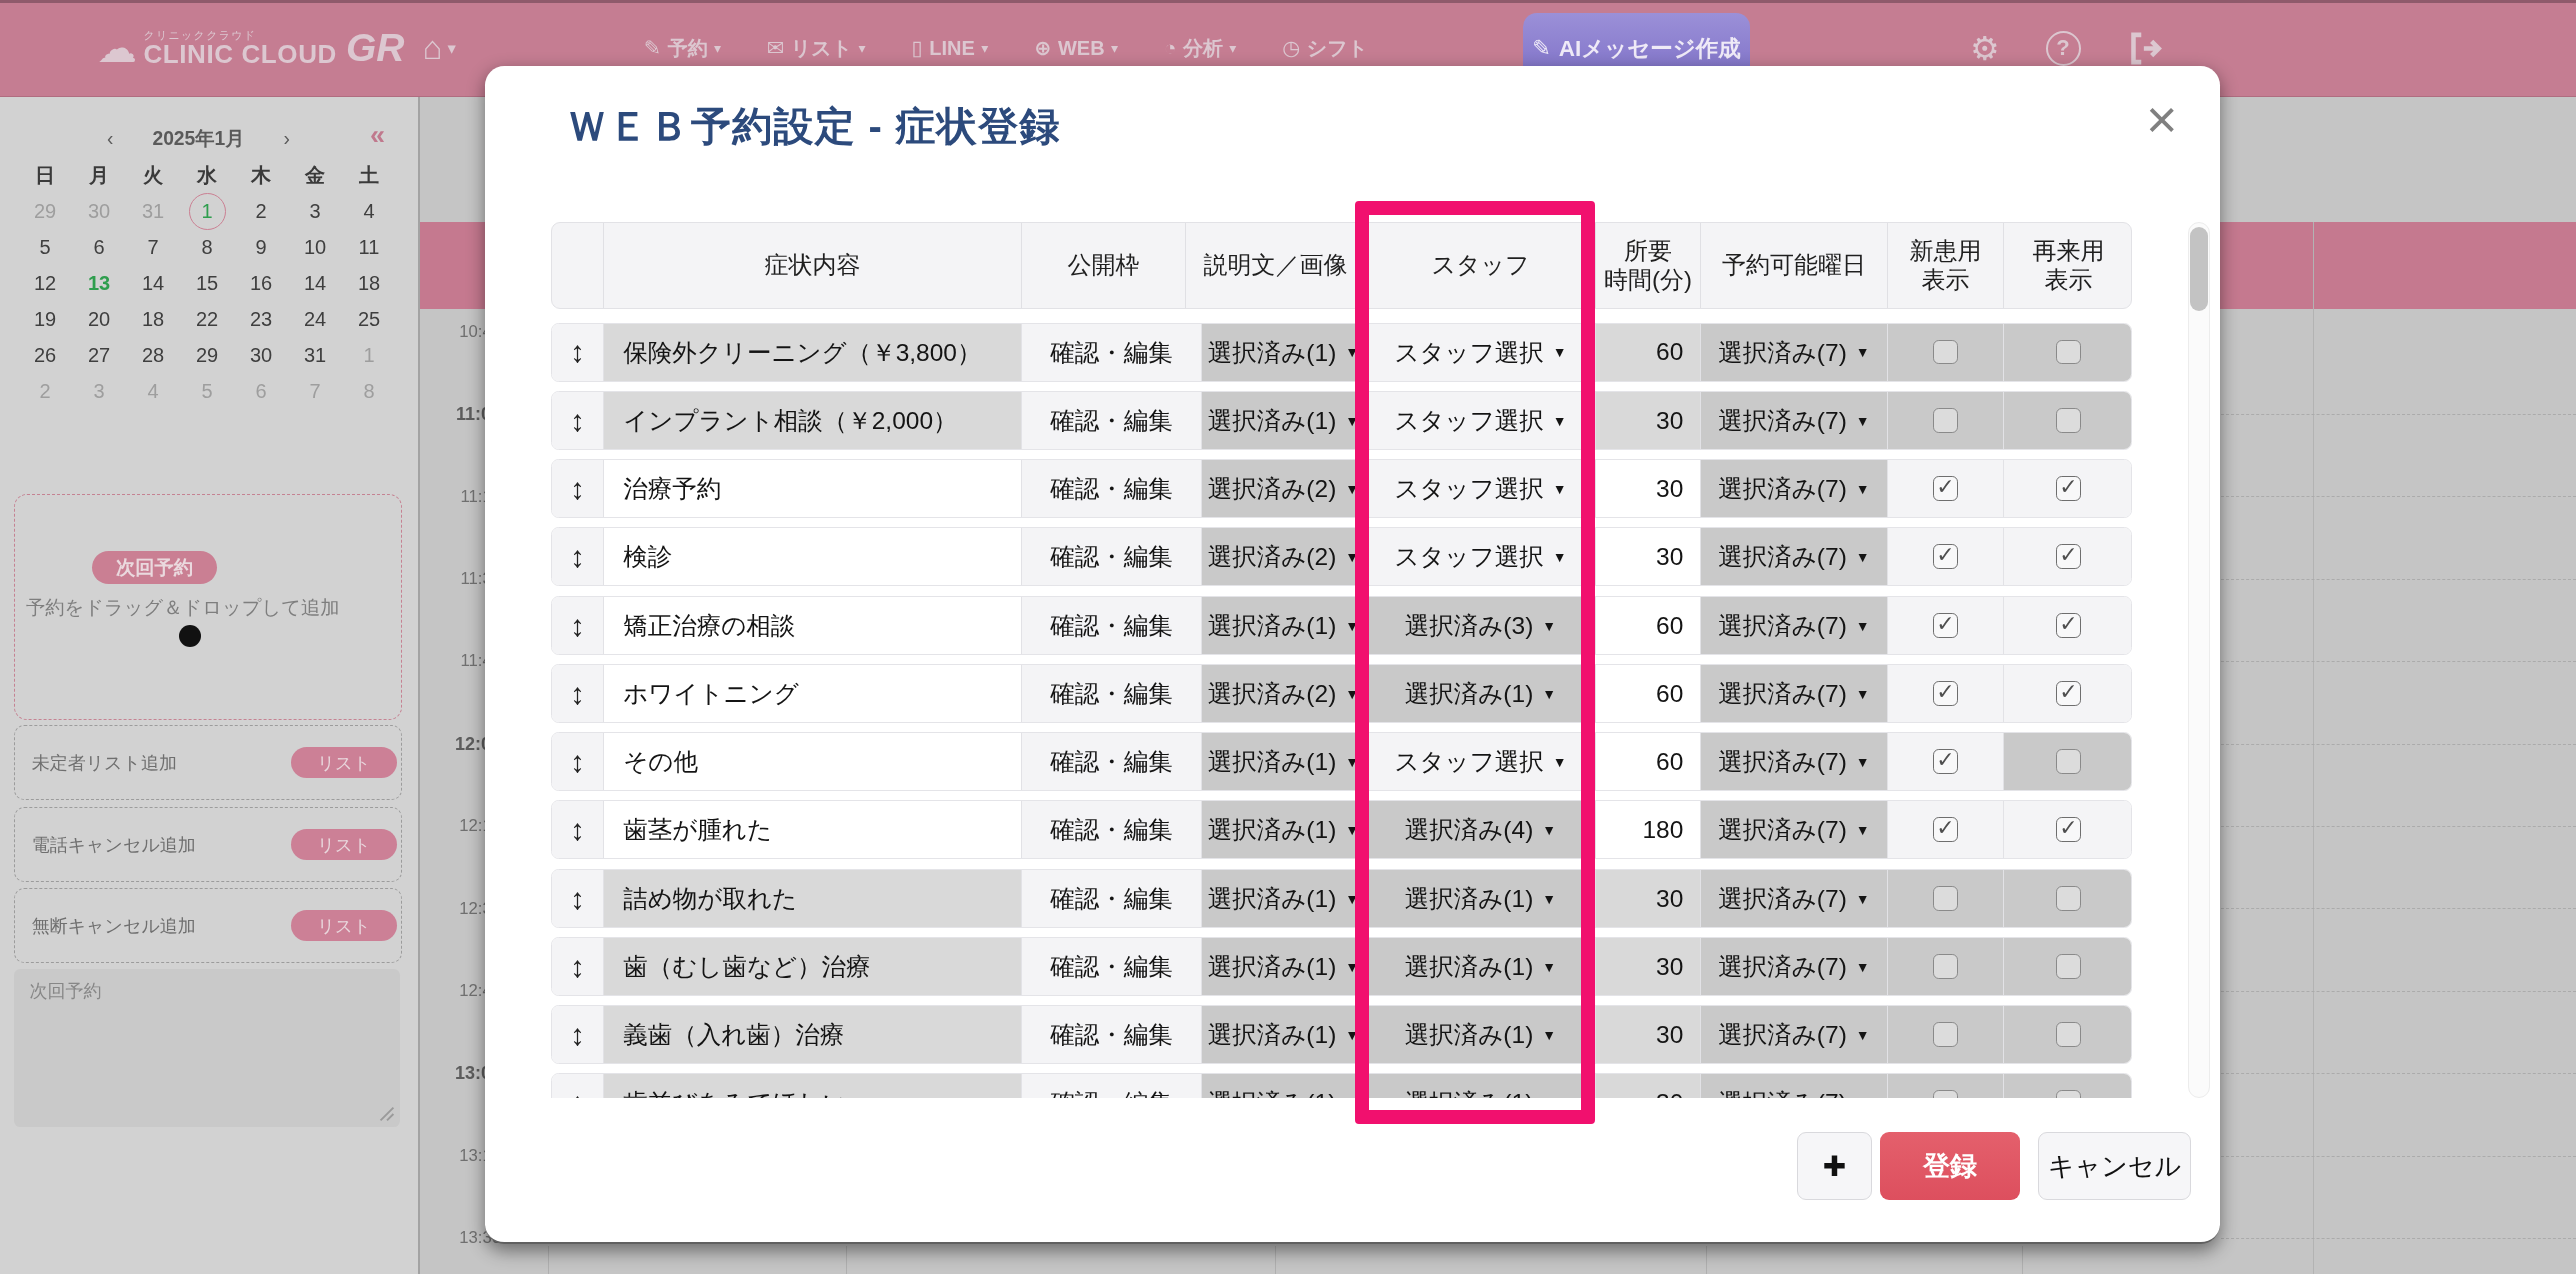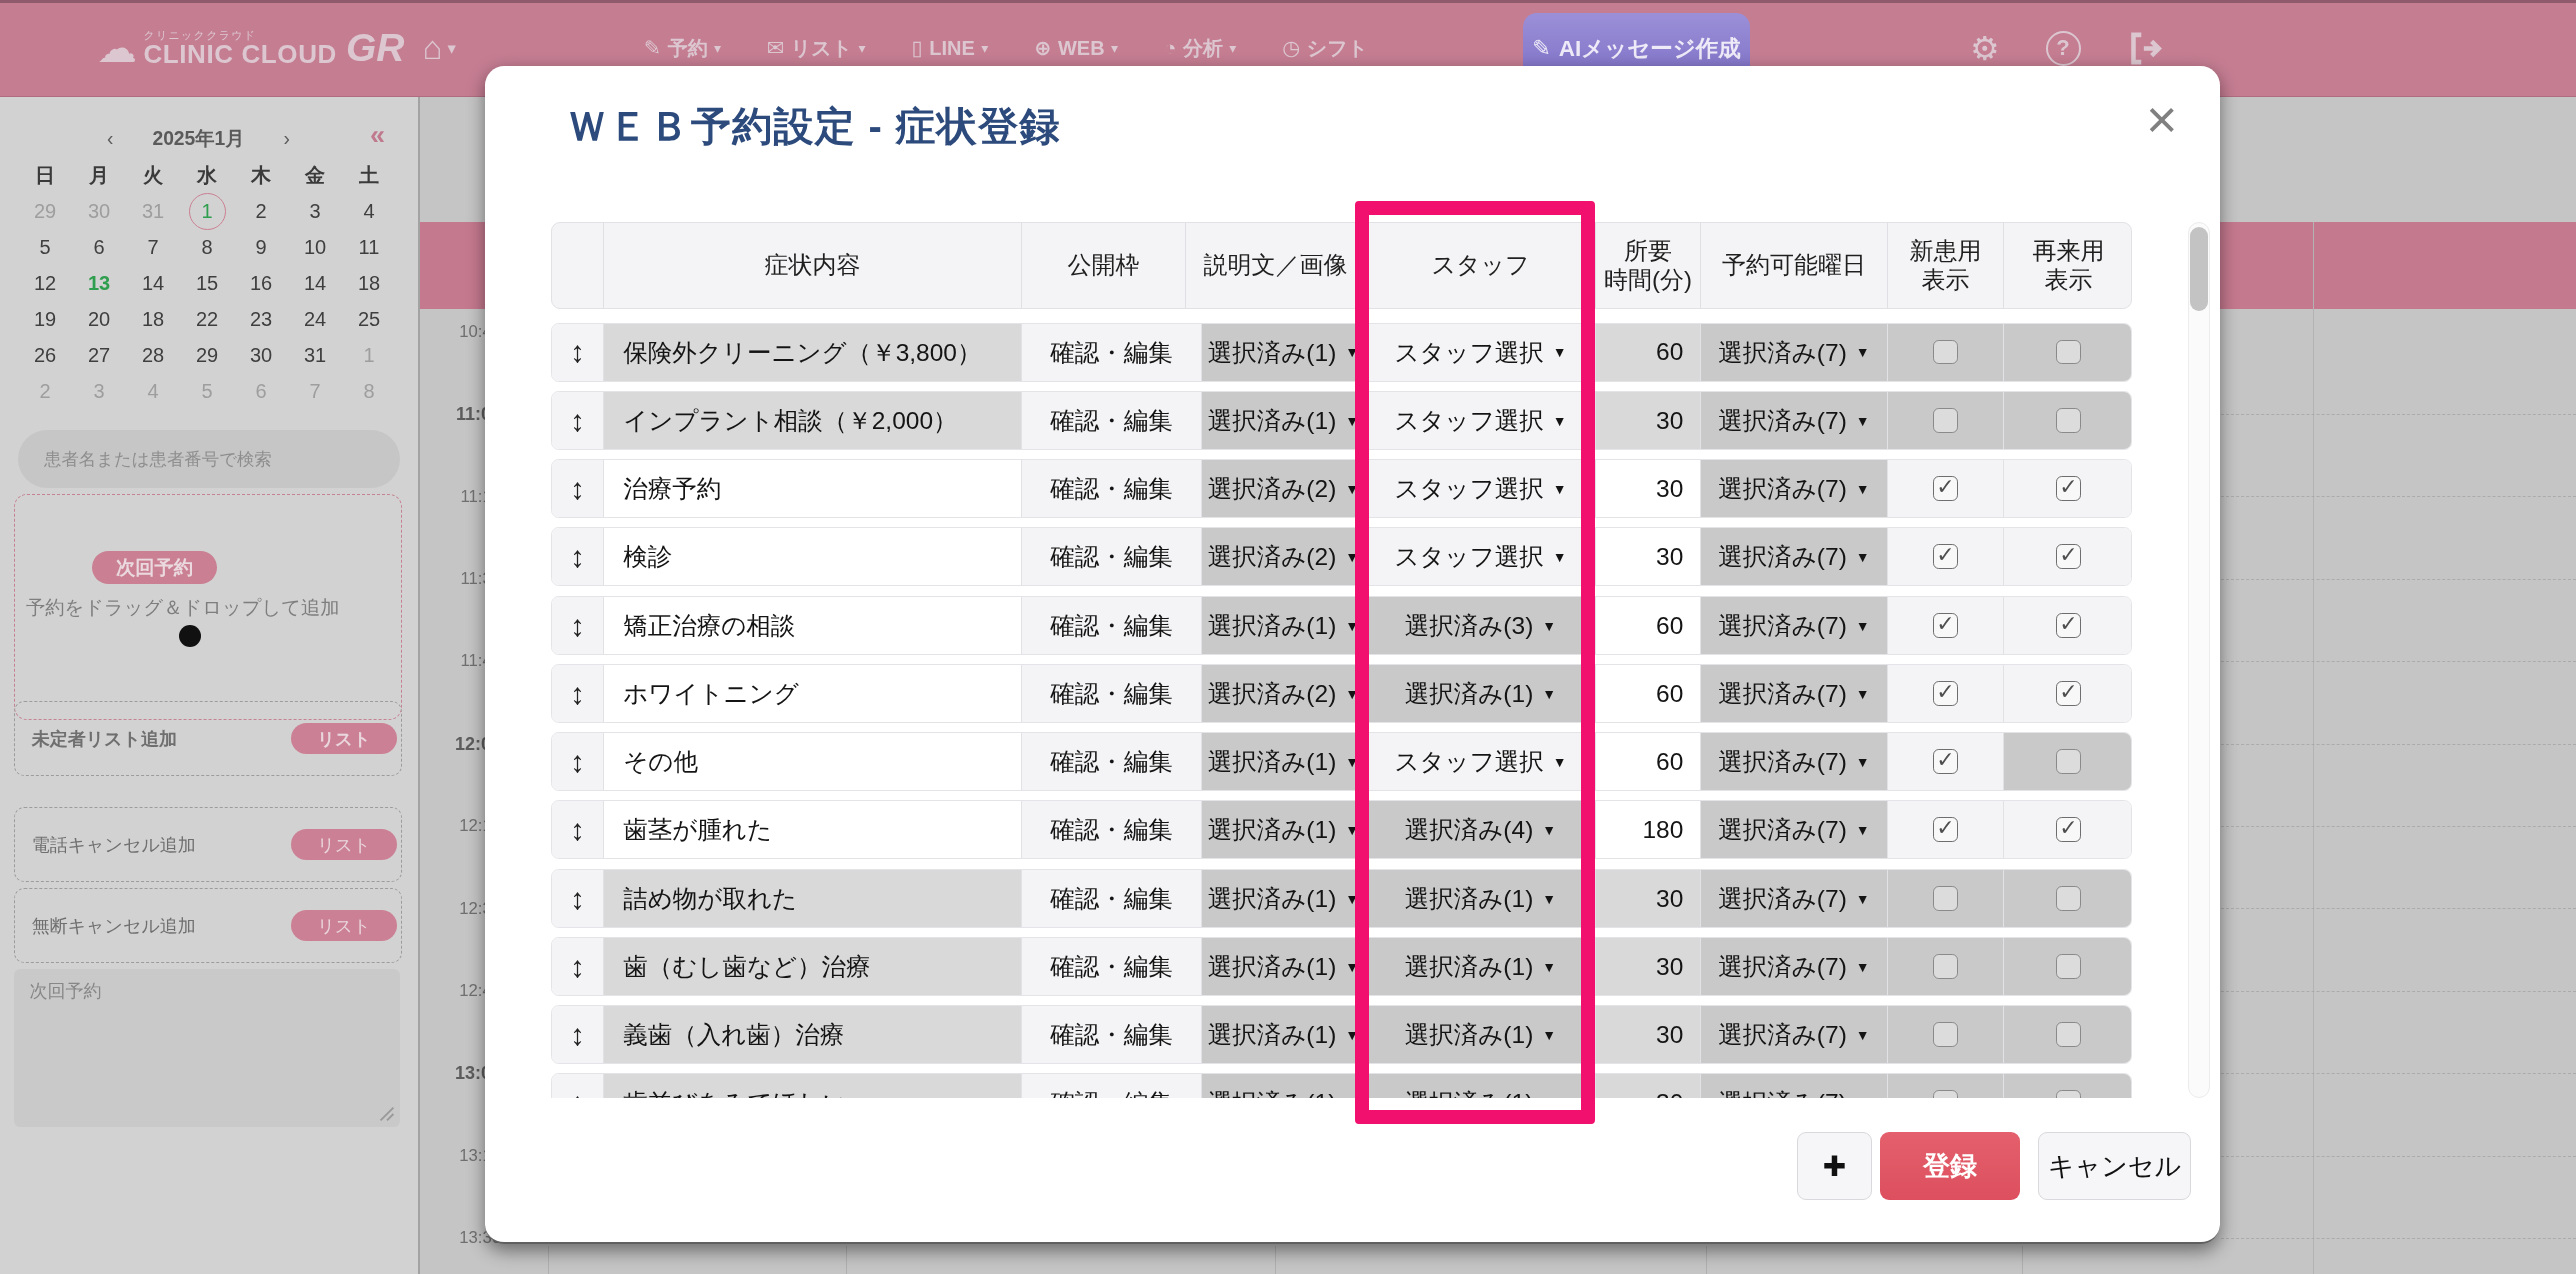--- a/index.html
+++ b/index.html
@@ -185,33 +185,32 @@
         <span>31</span>
         <span class="m">1</span>
         <span class="m">2</span>
         <span class="m">3</span>
         <span class="m">4</span>
         <span class="m">5</span>
         <span class="m">6</span>
         <span class="m">7</span>
         <span class="m">8</span>
       </div>
-    <input id="search" class="abs" type="text" placeholder="患者名または患者番号で検索" style="">
     <div id="dropzone" class="abs"></div>
     <div id="next-btn" class="abs">次回予約</div>
     <div id="drag-hint" class="abs">予約をドラッグ＆ドロップして追加</div>
     <div id="dot" class="abs"></div>
     <div id="lists"></div>
     <div id="memo" class="abs">
       <span class="lbl">次回予約</span>
       <svg class="rs" width="16.7" height="16.7" viewBox="0 0 26 26">
           <path d="M4 24 L24 4 M14 24 L24 14" stroke="#9a9a9a" stroke-width="3" fill="none"></path>
         </svg>
     </div>
-  <div class="abs listbox" style="top: 608px; font-weight: bold;">
+  <div class="abs listbox" style="top: 632px;">
         <div class="lb">未定者リスト追加</div>
         <div class="pill">リスト</div>
       </div>
       <div class="abs listbox" style="top: 714px;">
         <div class="lb">電話キャンセル追加</div>
         <div class="pill">リスト</div>
       </div>
       <div class="abs listbox" style="top: 795px;">
         <div class="lb">無断キャンセル追加</div>
         <div class="pill">リスト</div>

